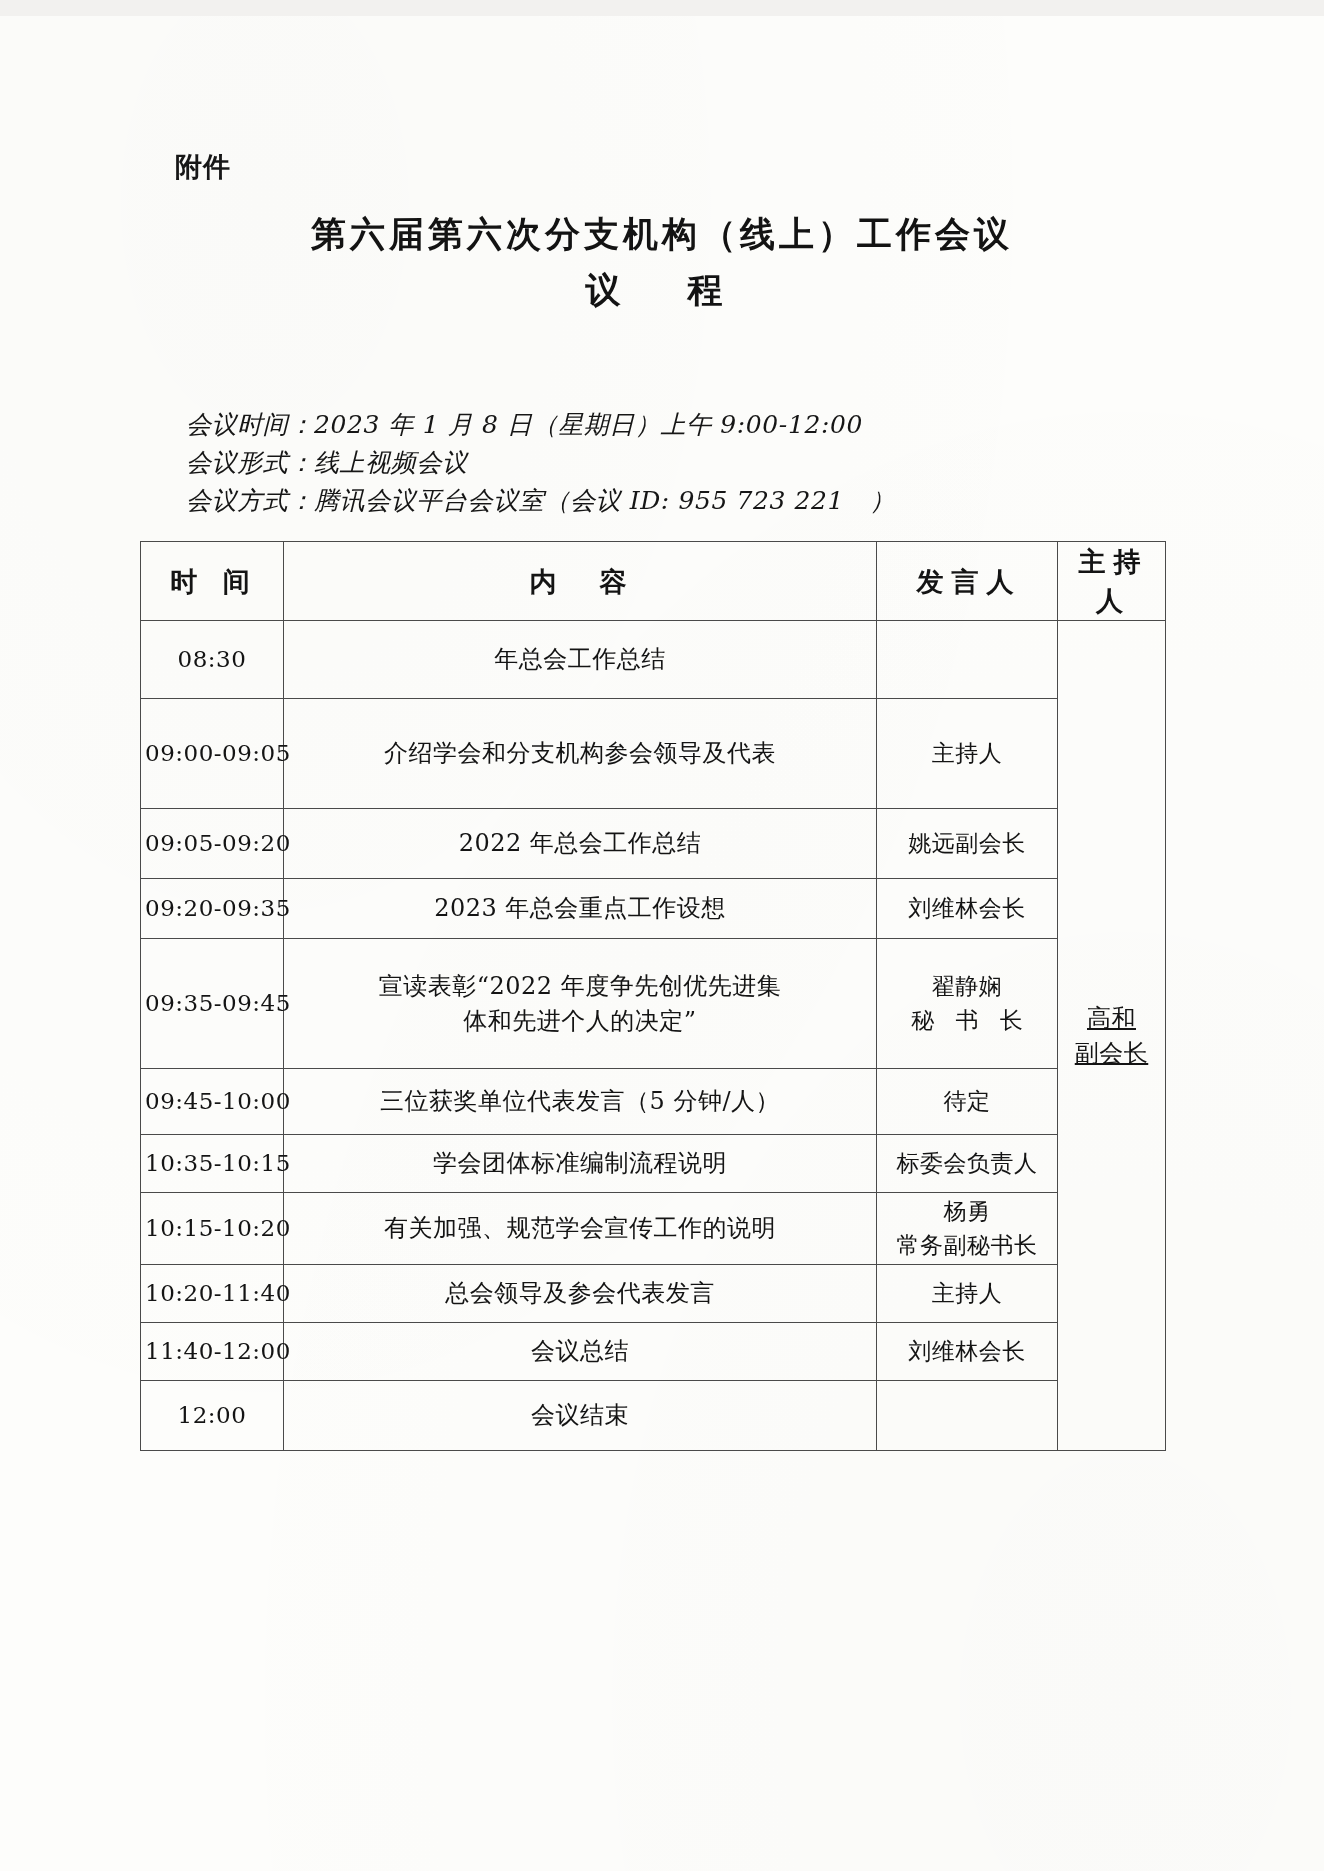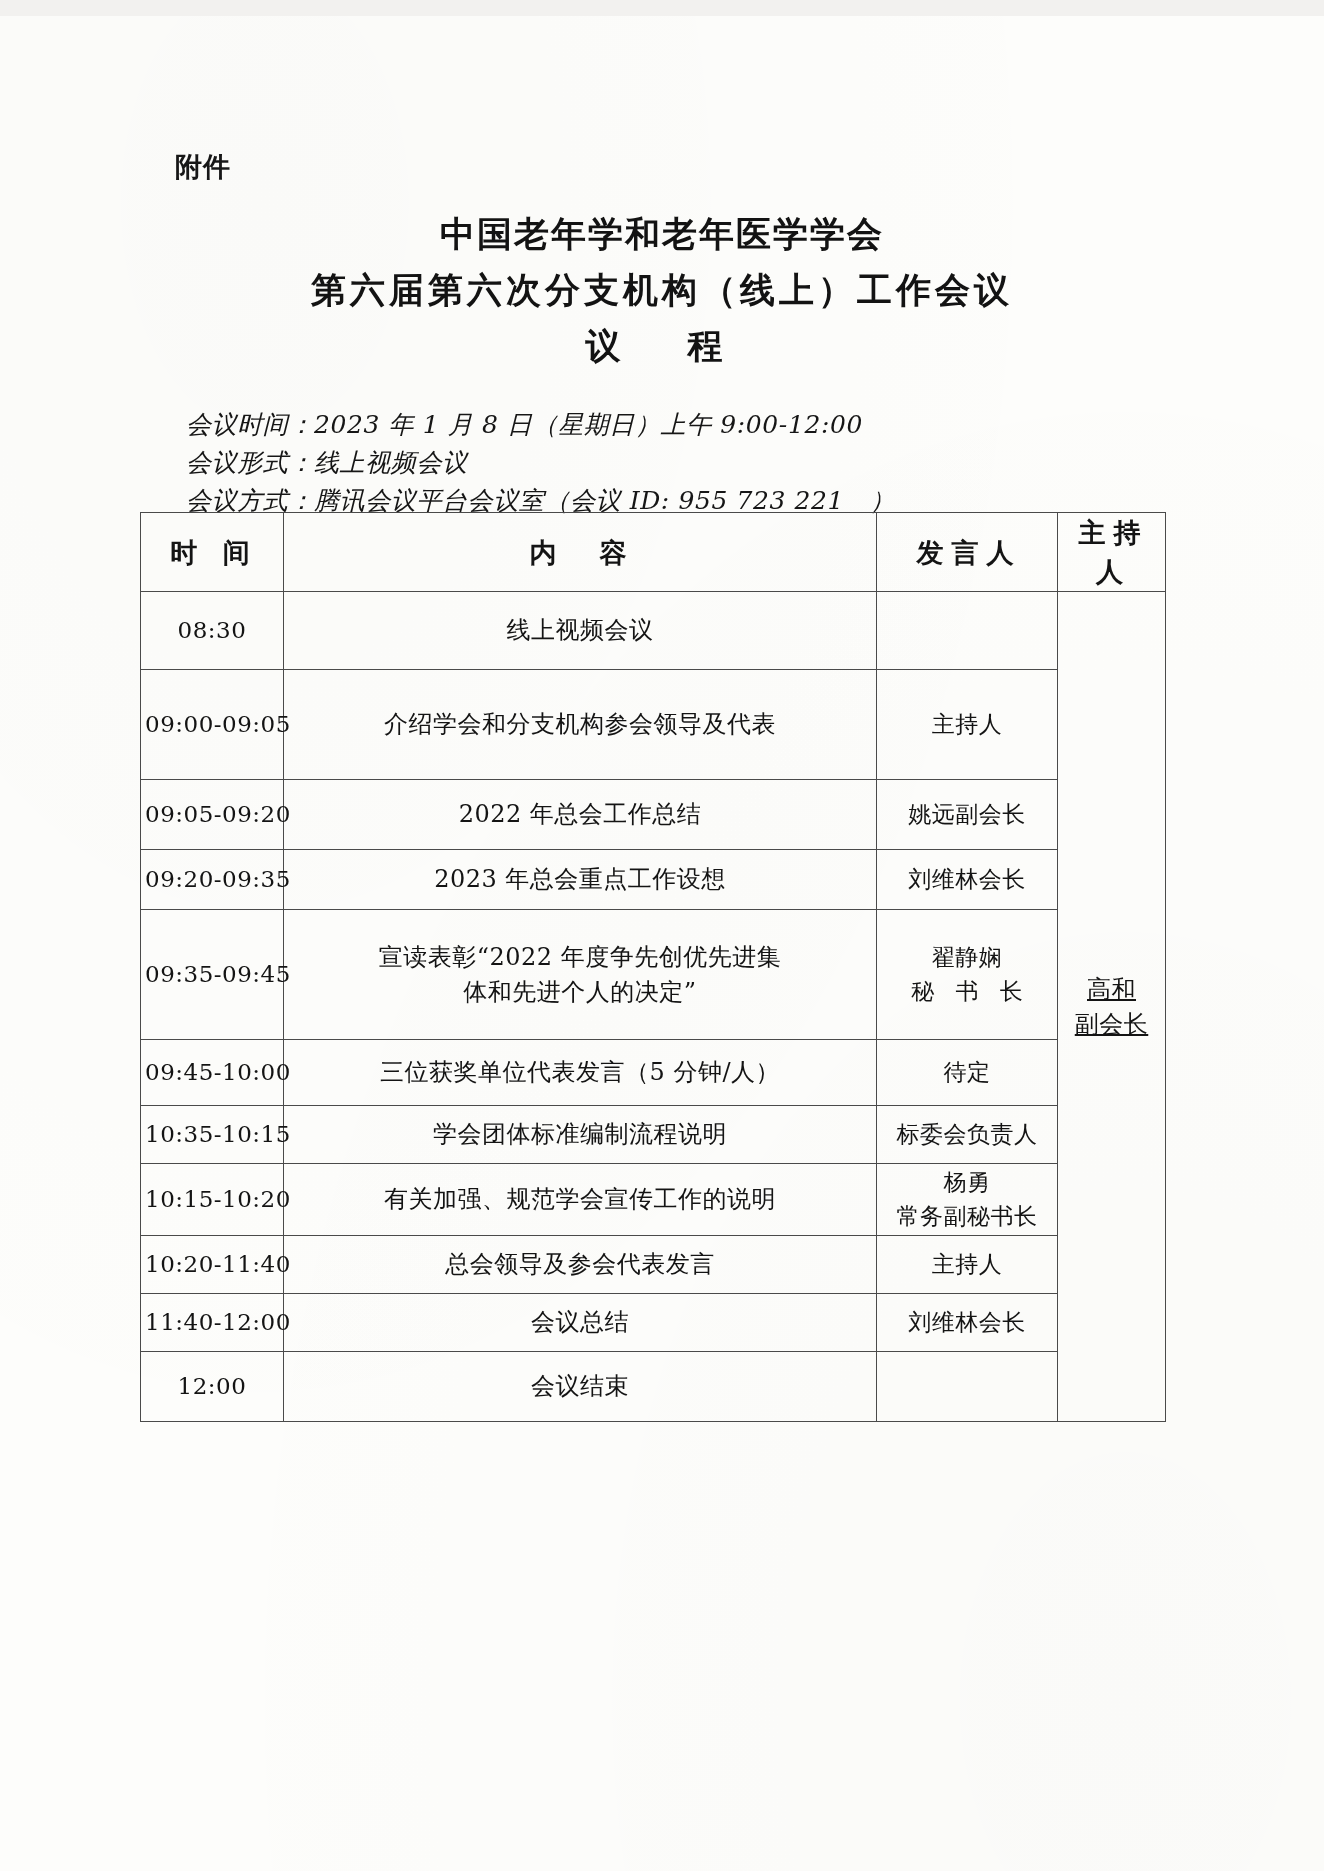--- a/index.html
+++ b/index.html
@@ -66,21 +66,21 @@
     line-height: 38px;
     letter-spacing: 0.6px;
     color: #161616;
   }
   .meta-line { white-space: nowrap; font-style: italic; }
 
   
   .agenda-table-wrap {
     position: absolute;
     left: 140px;
-    top: 496px;
+    top: 525px;
     width: 1025px;
   }
   table.agenda {
     border-collapse: collapse;
     table-layout: fixed;
     width: 1025px;
     font-size: 23px;
     color: #141414;
   }
   table.agenda td, table.agenda th {
@@ -119,21 +119,20 @@
   .spaced { letter-spacing: 7px; padding-left: 7px; }
 </style>
 </head>
 <body>
 
 <div class="page">
 
   <div class="attachment-label">附件</div>
 
   <div class="title-block">
-    <div class="title-line">中国老年学和老年医学学会</div>
     <div class="title-line sub">第六届第六次分支机构（线上）工作会议</div>
     <div class="title-line agenda">议　程</div>
   </div>
 
   <div class="meta">
     <div class="meta-line">会议时间：2023 年 1 月 8 日（星期日）上午 9:00-12:00</div>
     <div class="meta-line">会议形式：线上视频会议</div>
     <div class="meta-line">会议方式：腾讯会议平台会议室（会议 ID: 955 723 221　）</div>
   </div>
 
@@ -149,21 +148,21 @@
         <tr>
           <th class="h-time">时 间</th>
           <th class="h-content">内　容</th>
           <th class="h-speaker">发言人</th>
           <th class="h-host">主持人</th>
         </tr>
       </thead>
       <tbody>
         <tr style="height:78px">
           <td class="time">08:30</td>
-          <td class="body">线上视频会议</td>
+          <td class="body">年总会工作总结</td>
           <td class="speaker"></td>
           <td class="host" rowspan="11">
             <span class="two-line">
               <span>高和</span>
               <span>副会长</span>
             </span>
           </td>
         </tr>
 
         <tr style="height:110px">

